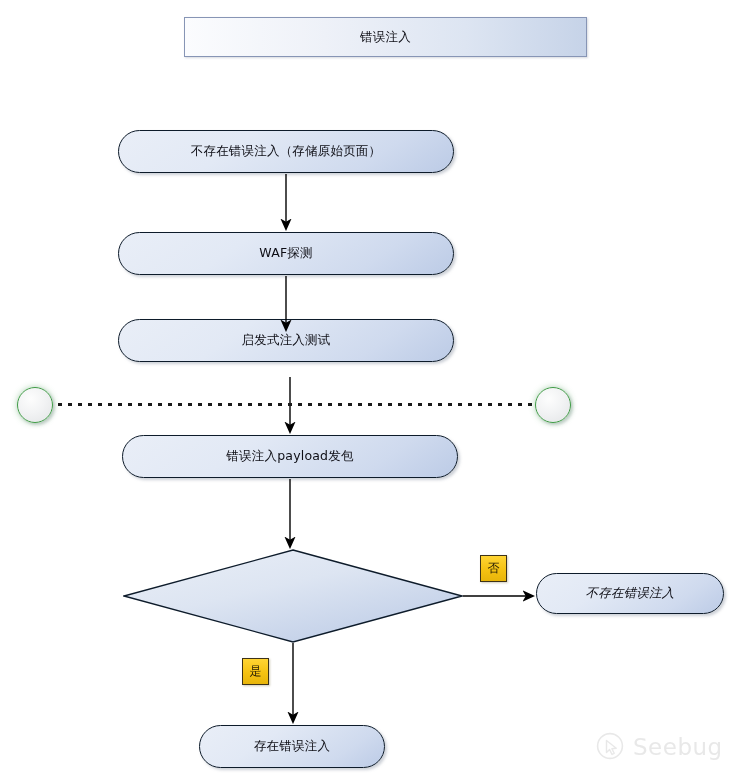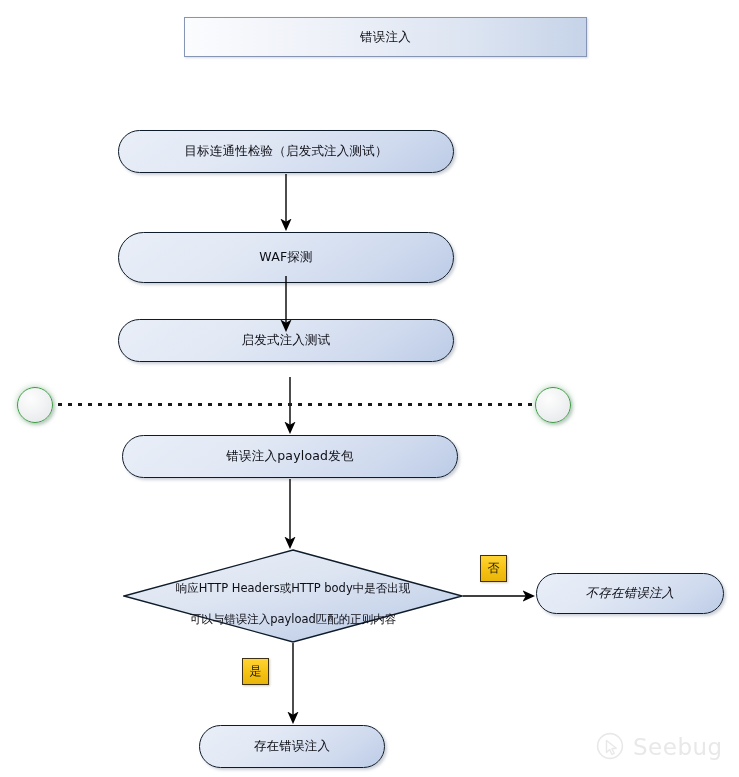--- a/index.html
+++ b/index.html
@@ -40,21 +40,21 @@
     box-shadow: 1px 1px 2px rgba(120,130,150,.30);
   }
   
   .pill {
     border: 1.4px solid #0d1b2a;
     border-radius: 999px;
     background: linear-gradient(145deg, #e9eef7 0%, #e2e9f5 35%, #cfdaee 75%, #bccbe6 100%);
     box-shadow: 2px 2px 3px rgba(110,120,140,.35);
   }
   .pill-1 { left: 118px; top: 130px; width: 336px; height: 43px; }
-  .pill-2 { left: 118px; top: 232px; width: 336px; height: 51px; }
+  .pill-2 { left: 118px; top: 232px; width: 336px; height: 43px; }
   .pill-3 { left: 118px; top: 319px; width: 336px; height: 43px; }
   .pill-4 { left: 122px; top: 435px; width: 336px; height: 43px; }
   .pill-no  { left: 536px; top: 573px; width: 188px; height: 41px; font-style: italic; }
   .pill-yes { left: 199px; top: 725px; width: 186px; height: 43px; }
 
   
   .diamond-wrap {
     position: absolute;
     left: 123px;
     top: 549px;
@@ -141,21 +141,21 @@
 </head>
 <body>
 
 <div id="canvas">
 
   <div class="node title-box">
     <span>错误注入</span>
   </div>
 
   <div class="node pill pill-1">
-    <span>目标连通性检验（启发式注入测试）</span>
+    <span>不存在错误注入（存储原始页面）</span>
   </div>
 
   <div class="node pill pill-2">
     <span>WAF探测</span>
   </div>
 
   <div class="node pill pill-3">
     <span>启发式注入测试</span>
   </div>
 
@@ -167,24 +167,20 @@
     <svg class="diamond-shape" viewBox="0 0 340 94" preserveAspectRatio="none">
       <defs>
         <linearGradient id="diamondGrad" x1="0" y1="0" x2="0.85" y2="1">
           <stop offset="0%" stop-color="#eaeff7"></stop>
           <stop offset="45%" stop-color="#dde5f2"></stop>
           <stop offset="100%" stop-color="#bccbe6"></stop>
         </linearGradient>
       </defs>
       <polygon points="170,1 339,47 170,93 1,47" fill="url(#diamondGrad)" stroke="#0d1b2a" stroke-width="1.3"></polygon>
     </svg>
-    <div class="diamond-label">
-      <span>响应HTTP Headers或HTTP body中是否出现</span><br>
-      <span>可以与错误注入payload匹配的正则内容</span>
-    </div>
   </div>
 
   <div class="node pill pill-no">
     <span>不存在错误注入</span>
   </div>
 
   <div class="node pill pill-yes">
     <span>存在错误注入</span>
   </div>
 

